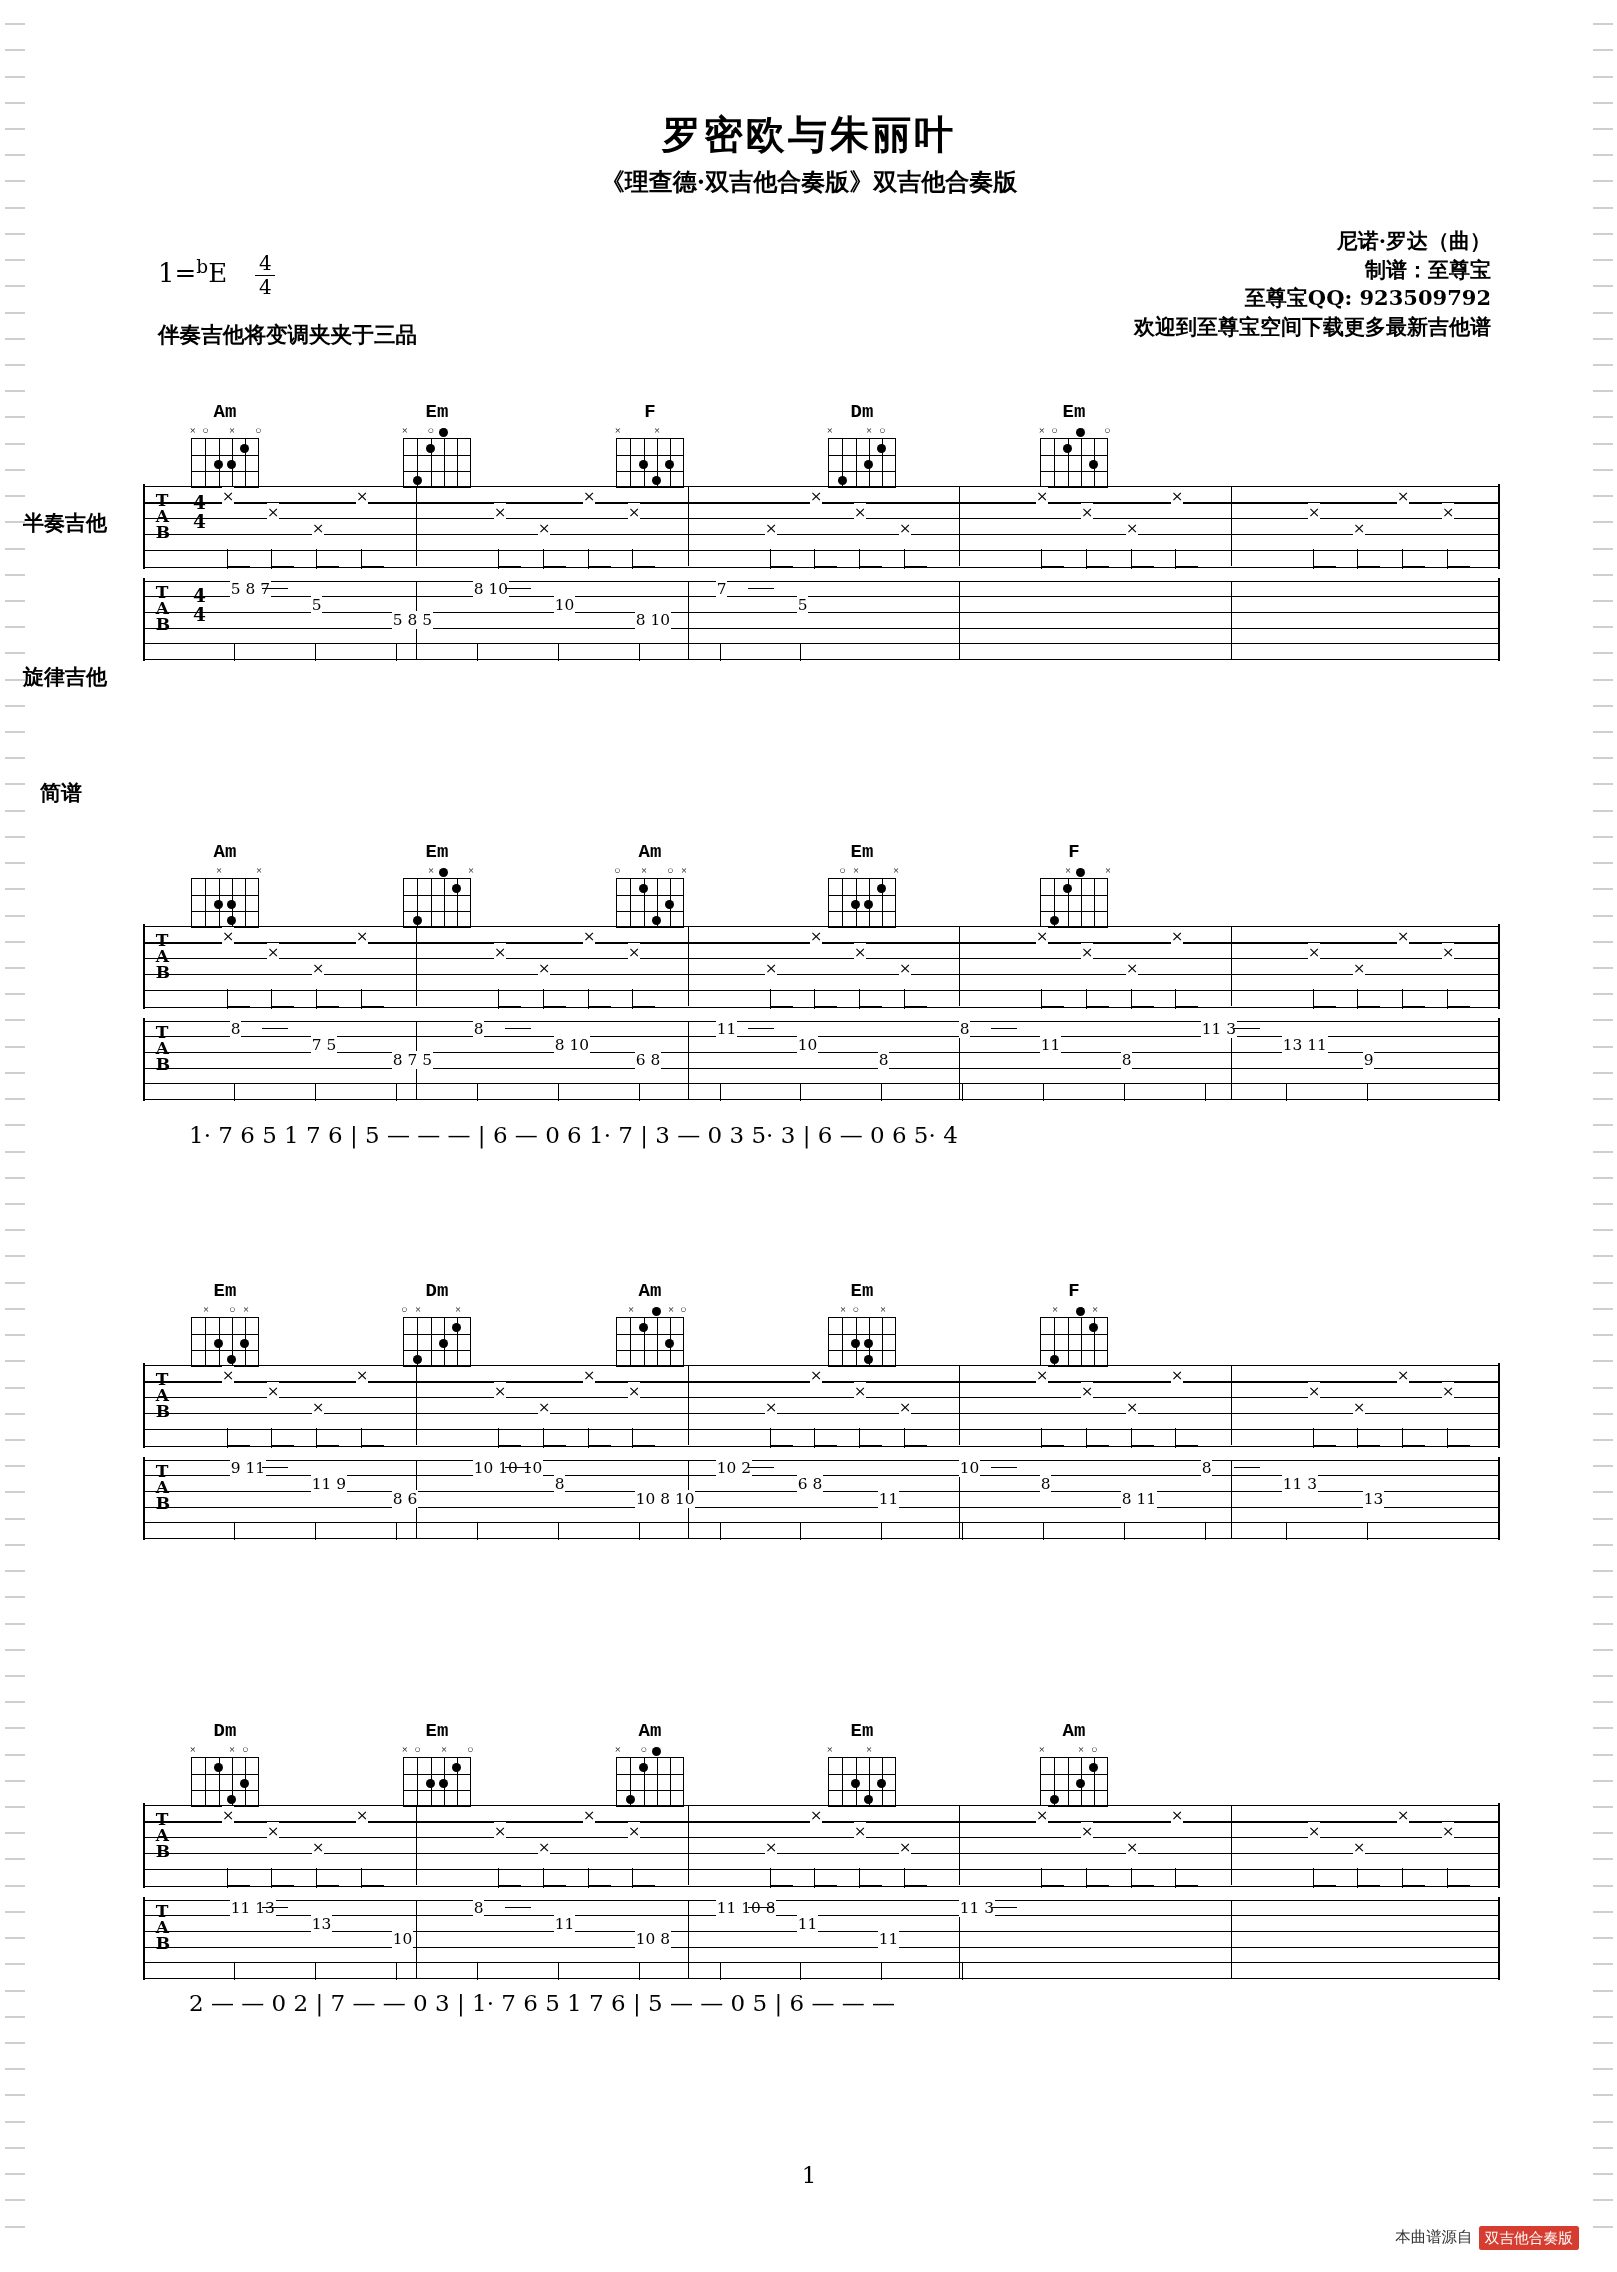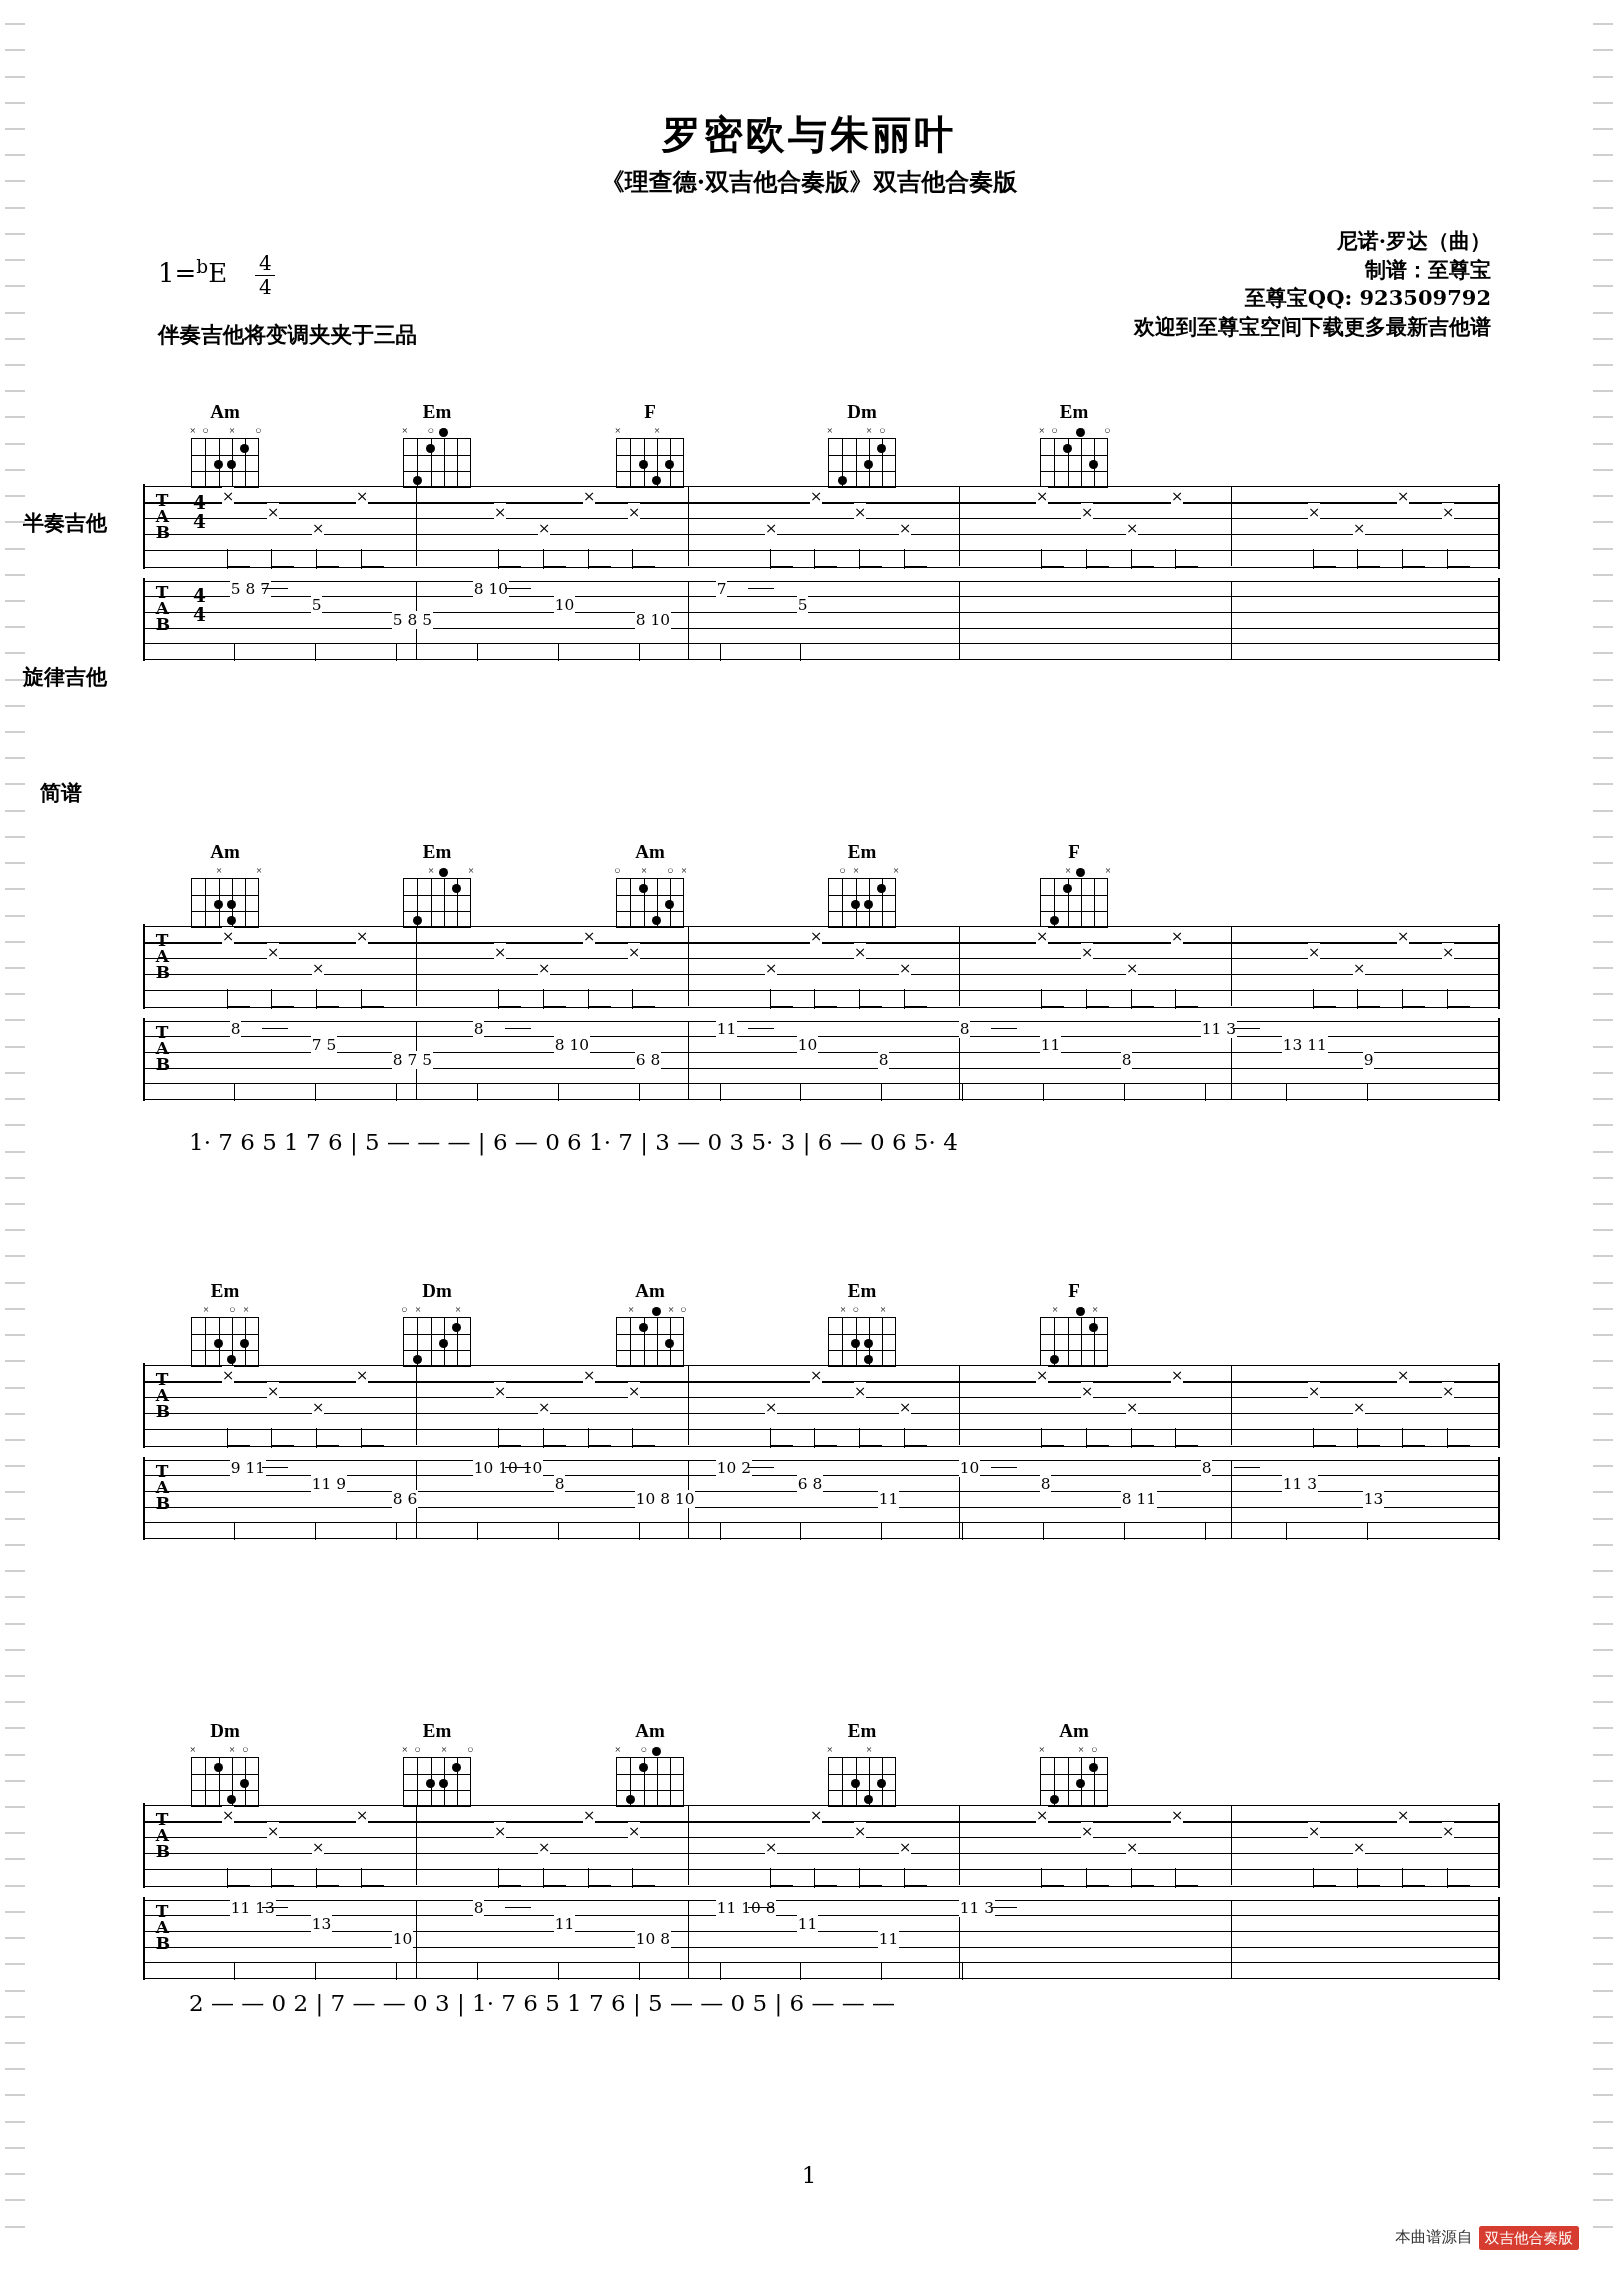--- a/index.html
+++ b/index.html
@@ -25,21 +25,21 @@
   .keysig .meter i{display:block;font-style:normal;}
   .keysig .meter .bar{display:block;width:20px;height:1.5px;background:#000;margin:1.5px auto;}
   .capo{position:absolute;left:158px;top:320px;font-size:21.6px;font-weight:bold;font-family:"DejaVu Serif",serif;}
 
   .labelL{position:absolute;font-size:21px;font-weight:bold;font-family:"DejaVu Serif",serif;white-space:nowrap;}
 
   
   .system{position:absolute;left:143px;width:1357px;}
   .chordrow{position:relative;height:83px;}
   .chordbox{position:absolute;width:80px;text-align:center;}
-  .chordname{font-size:19px;font-weight:bold;font-family:Liberation Serif, serif;margin-bottom:2.3px;}
+  .chordname{font-size:19px;font-weight:bold;font-family:Liberation Mono, monospace;margin-bottom:2.3px;}
   .grid{position:relative;width:66px;height:48px;margin:0 auto;border:1.5px solid #000;}
   .grid .v{position:absolute;top:0;bottom:0;width:1.2px;background:#000;}
   .grid .h{position:absolute;left:0;right:0;height:1.2px;background:#000;}
   .grid .dot{position:absolute;width:9.3px;height:9.3px;border-radius:50%;background:#000;}
   .marks{position:relative;height:12.3px;width:66px;margin:0 auto;font-size:10.8px;line-height:10.8px;}
   .marks span{position:absolute;}
 
   .tabblock{position:relative;border-left:2.3px solid #000;border-right:2.3px solid #000;}
   .tabblock .ln{position:absolute;left:0;right:0;height:1.2px;background:#000;}
   .tabblock .barline{position:absolute;width:1.3px;background:#000;}
@@ -686,21 +686,21 @@
           <div class="stem" style="left:979px;top:66px;height:17px"></div>
           <div class="num" style="left:1056px;top:1.5px">11 3</div>
           <div class="dash" style="left:1089px;top:9.3px;width:26px"></div>
           <div class="stem" style="left:1060px;top:66px;height:17px"></div>
           <div class="num" style="left:1137px;top:17.3px">13 11</div>
           <div class="stem" style="left:1141px;top:66px;height:17px"></div>
           <div class="num" style="left:1218px;top:33px">9</div>
           <div class="stem" style="left:1222px;top:66px;height:17px"></div>
         </div>
         <div class="jianpu" style="margin-top:14px">
-          <div class="jp" style="left:46px;top:23px">1· 7 6 5 1 7 6 | 5 — — — | 6 — 0 6 1· 7 | 3 — 0 3 5· 3 | 6 — 0 6 5· 4</div>
+          <div class="jp" style="left:46px;top:16px">1· 7 6 5 1 7 6 | 5 — — — | 6 — 0 6 1· 7 | 3 — 0 3 5· 3 | 6 — 0 6 5· 4</div>
         </div>
       </div>
       <div class="system" style="top:1280px">
         <div class="chordrow">
           <div class="chordbox" style="left:42px">
             <div class="chordname">Em</div>
             <div class="marks">
               <span style="left:11px">×</span>
               <span style="left:37px">○</span>
               <span style="left:51px">×</span>

